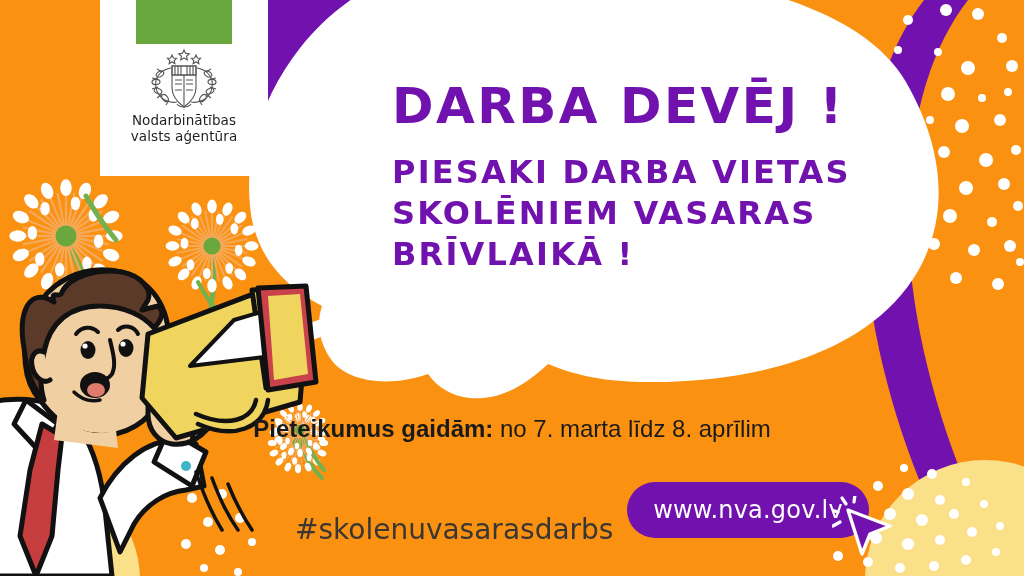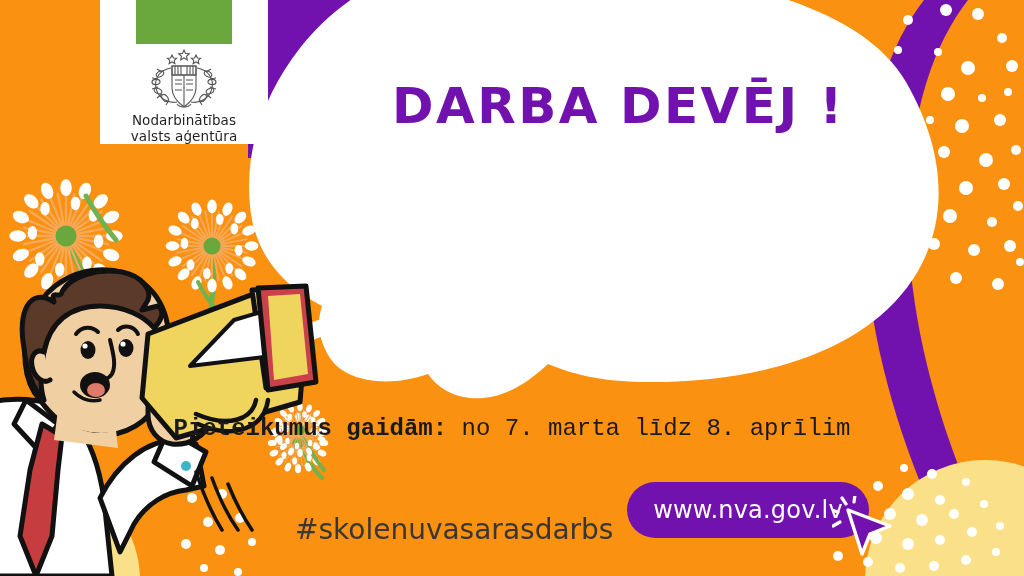--- a/index.html
+++ b/index.html
@@ -9,21 +9,21 @@
   }
   #poster{
     position:relative;width:1024px;height:576px;overflow:hidden;
     background:#fb9110;
   }
   .layer{position:absolute;left:0;top:0;width:1024px;height:576px;}
   .layer svg{display:block;}
 
   
   #logo-card{
-    position:absolute;left:100px;top:0;width:168px;height:144px;
+    position:absolute;left:100px;top:0;width:168px;height:176px;
     background:#ffffff;z-index:40;
   }
   #logo-flag{
     position:absolute;left:36px;top:0;width:96px;height:44px;background:#6aa73c;
   }
   #logo-crest{
     position:absolute;left:44px;top:46px;width:80px;height:66px;
   }
   #logo-text{
     position:absolute;left:0;top:112px;width:168px;
@@ -51,21 +51,21 @@
     letter-spacing:2.2px;margin:0;
     text-transform:uppercase;
   }
   .h-sub span{display:block;}
 
   
   #deadline{
     position:absolute;left:0;top:414px;width:1024px;
     text-align:center;z-index:30;
     color:#1a1a1a;font-size:24px;line-height:30px;
-    font-family:Liberation Mono, monospace;
+    font-family:Liberation Sans, sans-serif;
     box-sizing:border-box;
   }
   #deadline b{font-weight:bold;}
   #deadline .norm{font-weight:normal;}
 
   
   #hashtag{
     position:absolute;left:295px;top:513px;z-index:30;
     color:#3a3634;font-size:28px;
     font-family:"DejaVu Sans","Liberation Sans",sans-serif;
@@ -467,20 +467,25 @@
       </svg>
     </div>
     <div id="logo-text">
       <span>Nodarbinātības</span>
       <span>valsts aģentūra</span>
     </div>
   </div>
 
   <div id="headline-block">
     <div class="h-main">DARBA DEVĒJ !</div>
+    <div class="h-sub">
+      <span>PIESAKI DARBA VIETAS</span>
+      <span>SKOLĒNIEM VASARAS</span>
+      <span>BRĪVLAIKĀ !</span>
+    </div>
   </div>
 
   <div id="deadline">
     <b>Pieteikumus gaidām:</b><span class="norm"> no 7. marta līdz 8. aprīlim</span>
   </div>
 
   <div id="hashtag">#skolenuvasarasdarbs</div>
 
   <div id="url-pill">
     <span>www.nva.gov.lv</span>

